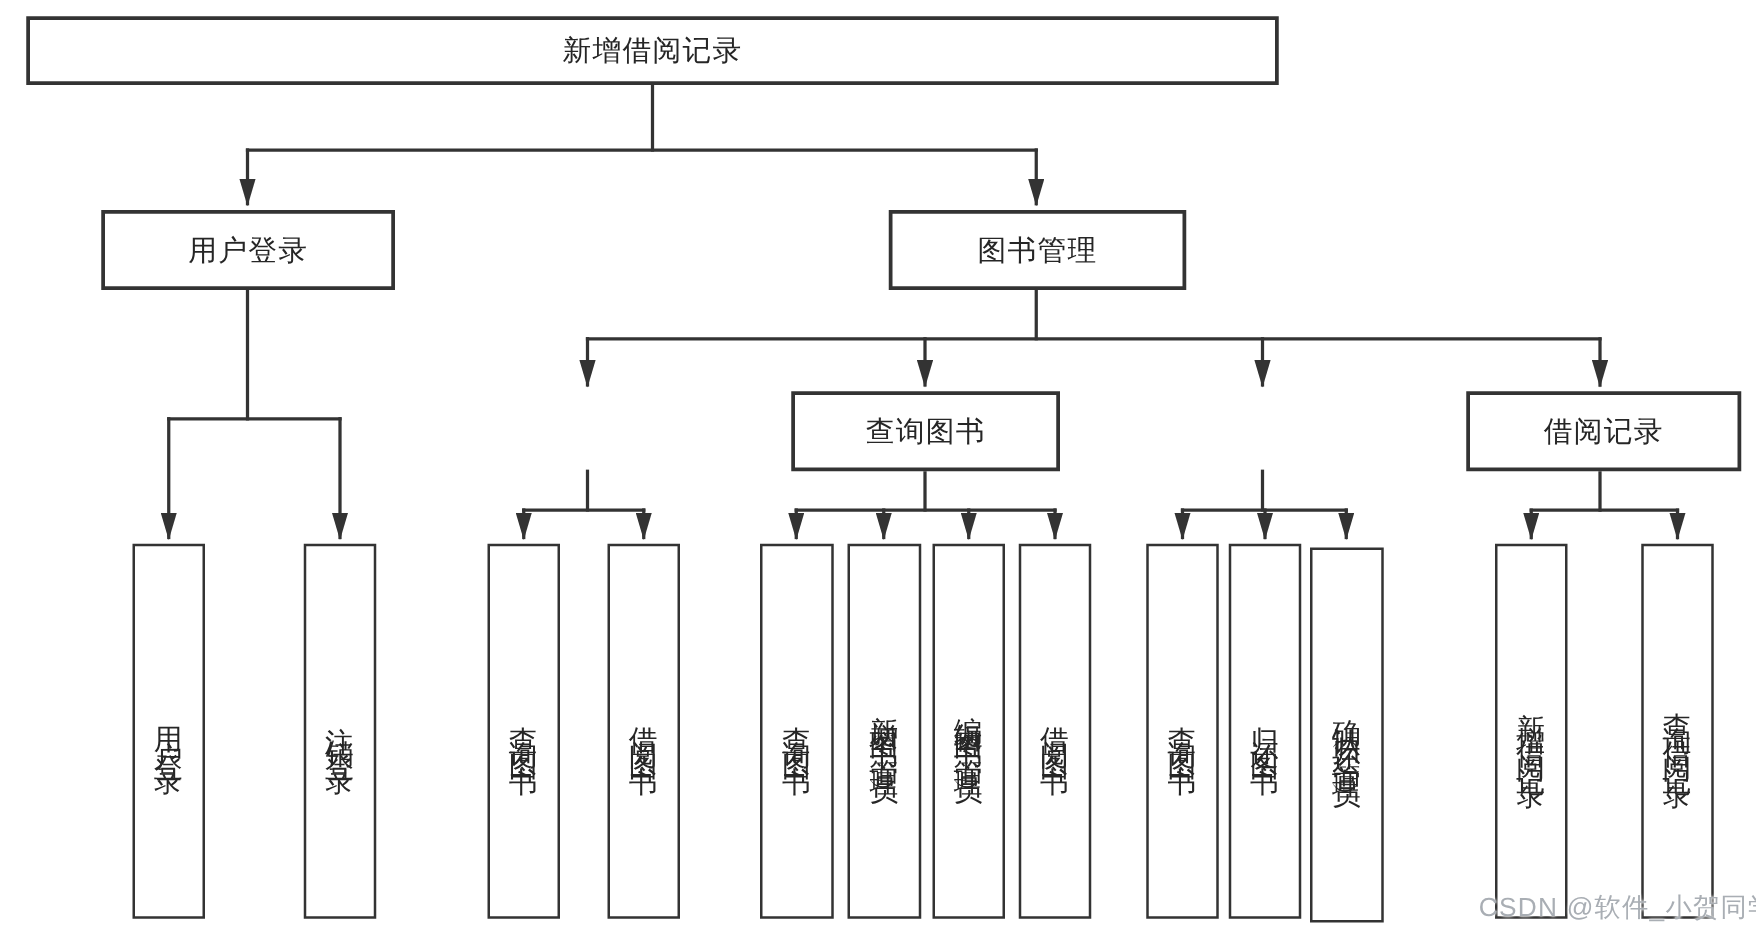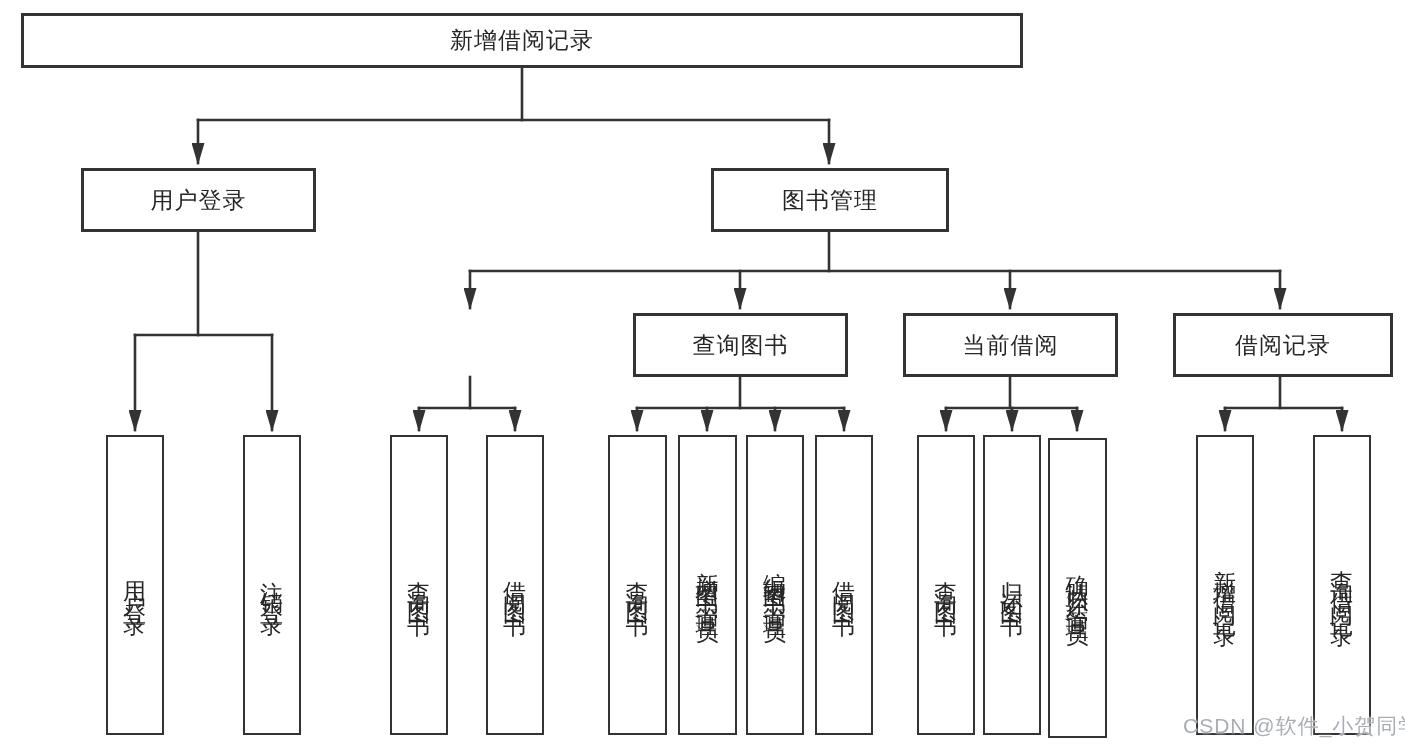--- a/index.html
+++ b/index.html
@@ -115,23 +115,20 @@
   <div class="node" style="left:81px;top:168px;width:235px;height:64px;">
     <span class="hlabel">用户登录</span>
   </div>
   <div class="node" style="left:711px;top:168px;width:238px;height:64px;">
     <span class="hlabel">图书管理</span>
   </div>
 
   <div class="node" style="left:633px;top:313px;width:215px;height:64px;">
     <span class="hlabel">查询图书</span>
   </div>
-  <div class="node" style="left:903px;top:313px;width:215px;height:64px;">
-    <span class="hlabel">当前借阅</span>
-  </div>
   <div class="node" style="left:1173px;top:313px;width:220px;height:64px;">
     <span class="hlabel">借阅记录</span>
   </div>
 
   <div class="node leaf" style="left:106px;top:435px;width:58px;height:300px;">
     <span class="vlabel">用户登录</span>
   </div>
   <div class="node leaf" style="left:243px;top:435px;width:58px;height:300px;">
     <span class="vlabel">注销登录</span>
   </div>

